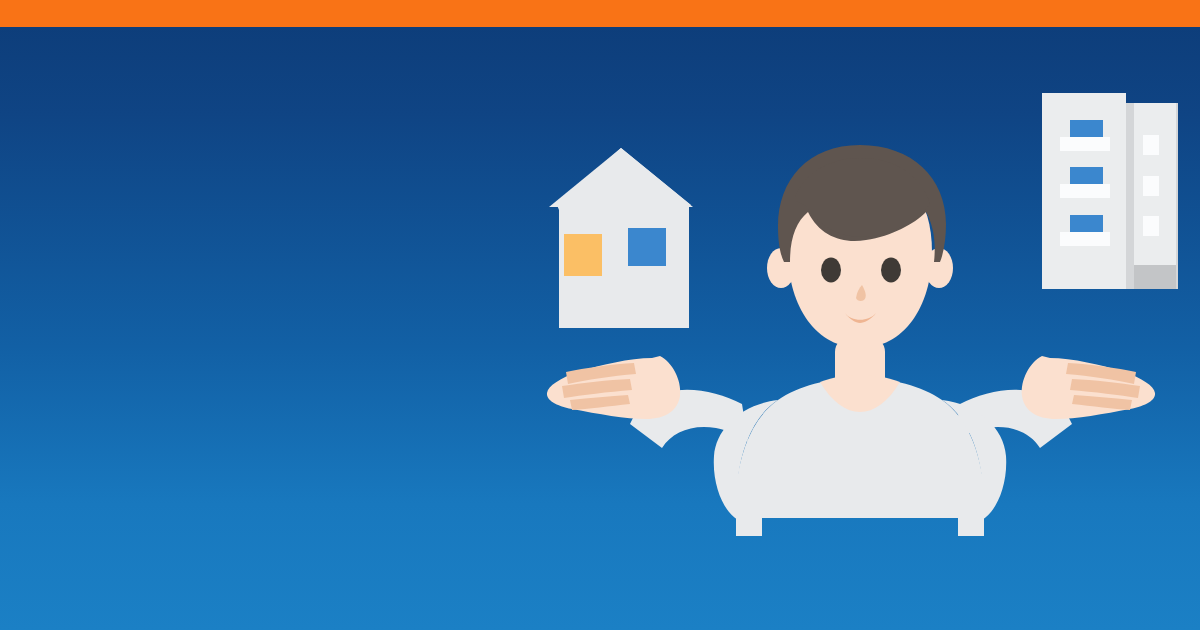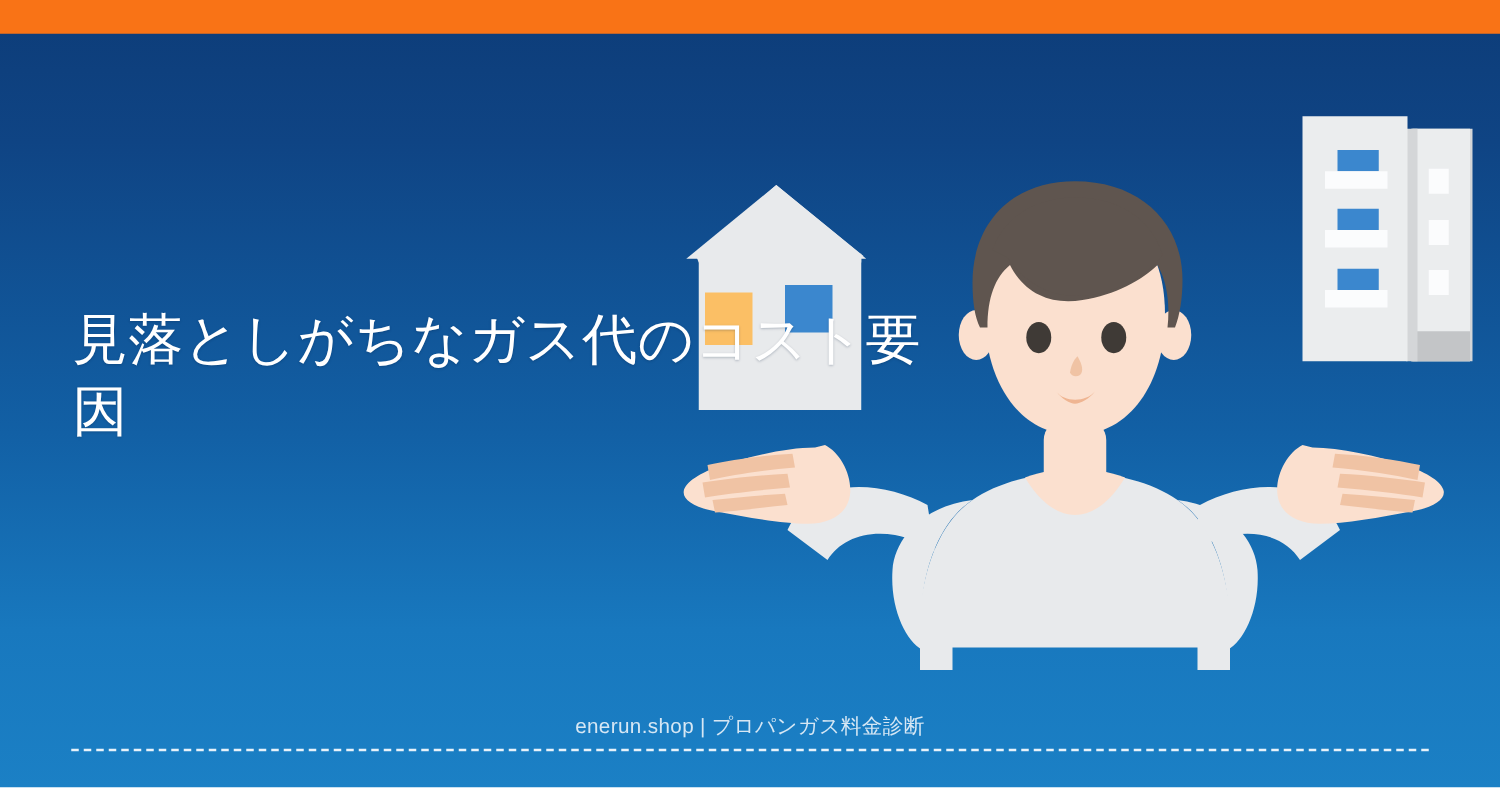--- a/index.html
+++ b/index.html
@@ -216,20 +216,15 @@
         <ellipse cx="891" cy="270" rx="10" ry="12.5" fill="#3f3a36"></ellipse>
 
         <path d="M862 285 C 866 292, 867 297, 864 300 C 861 302, 857 301, 856 298 C 857 292, 859 288, 862 285 Z" fill="#f0c3a4"></path>
 
         <path d="M845 313 C 851 322, 869 322, 876 313 C 872 319, 864 323, 860 323 C 856 323, 849 319, 845 313 Z" fill="#efb592"></path>
 
       </g>
     </svg>
   </div>
 
-  <div id="headline">見落としがちなガス代のコスト要因</div>
-
-  <div id="footer-wrap">
-    <div id="footer-text">enerun.shop | プロパンガス料金診断</div>
-    <div id="footer-rule"></div>
-  </div>
+
 
 </div>
 
 </body></html>

